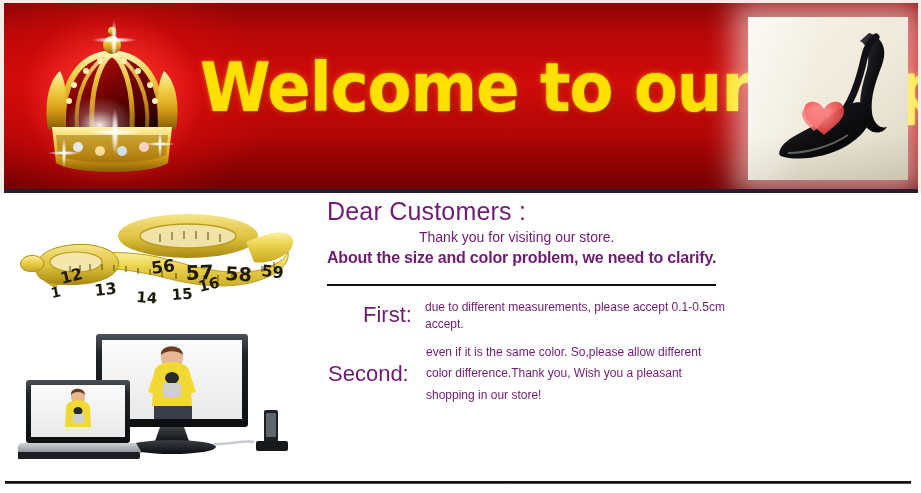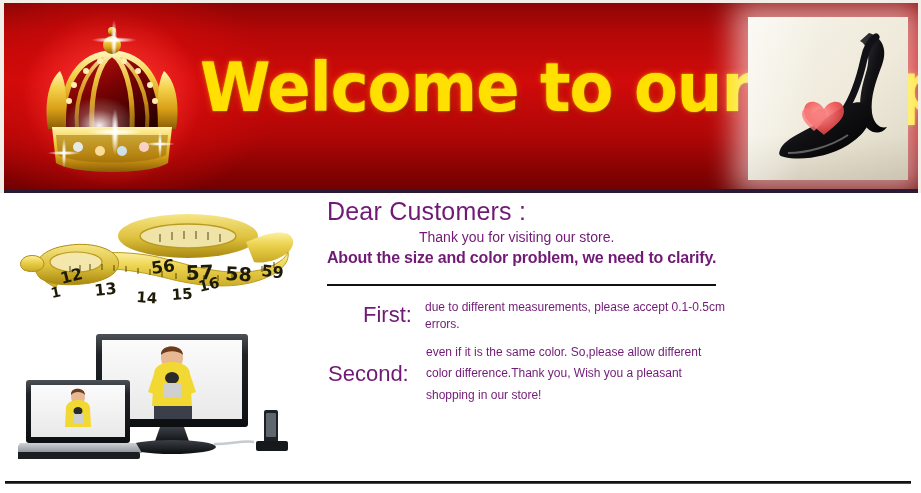--- a/index.html
+++ b/index.html
@@ -368,21 +368,21 @@
 
   <div class="textcol">
     <div class="t-dear">Dear Customers :</div>
     <div class="t-thanks">Thank you for visiting our store.</div>
     <div class="t-about">About the size and  color problem, we need to clarify.</div>
 
     <div class="row row-first">
       <div class="lbl lbl-first">First:</div>
       <div class="body-txt">
         <p>due to different measurements, please accept 0.1-0.5cm</p>
-        <p>errors.</p>
+        <p>accept.</p>
       </div>
     </div>
 
     <div class="row row-second">
       <div class="lbl lbl-second">Second:</div>
       <div class="body-txt body-second">
         <p>even if it is the same color. So,please allow different</p>
         <p>color difference.Thank you, Wish you a pleasant</p>
         <p>shopping in our store!</p>
       </div>

